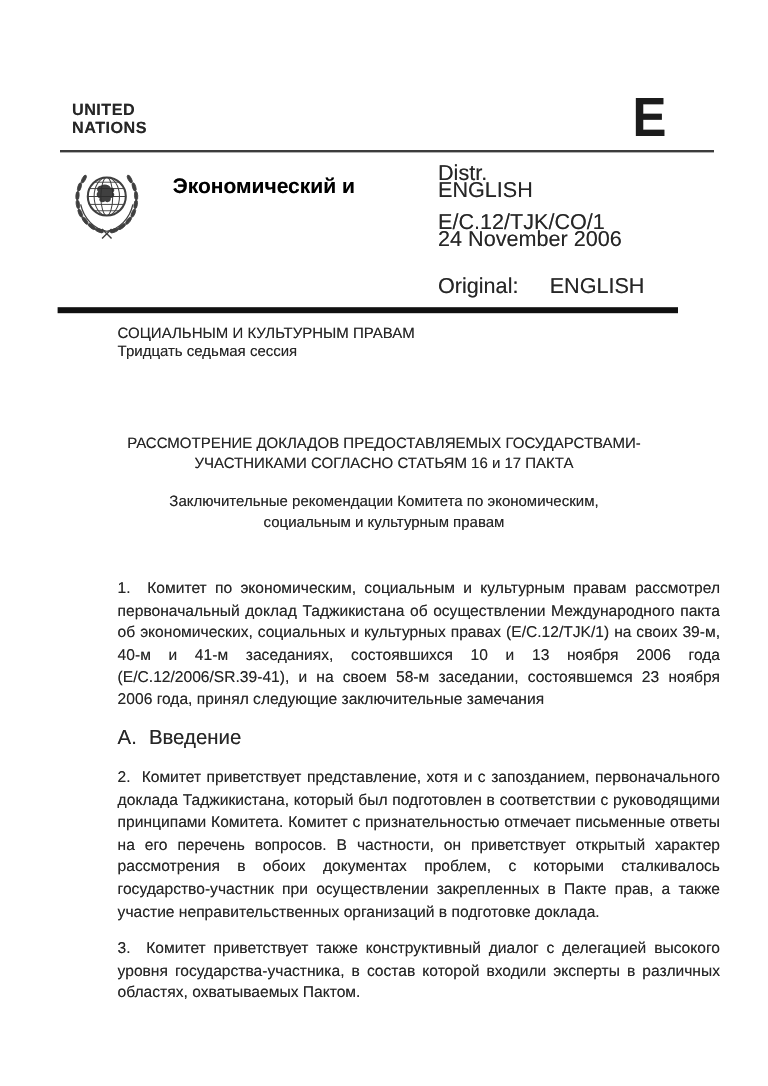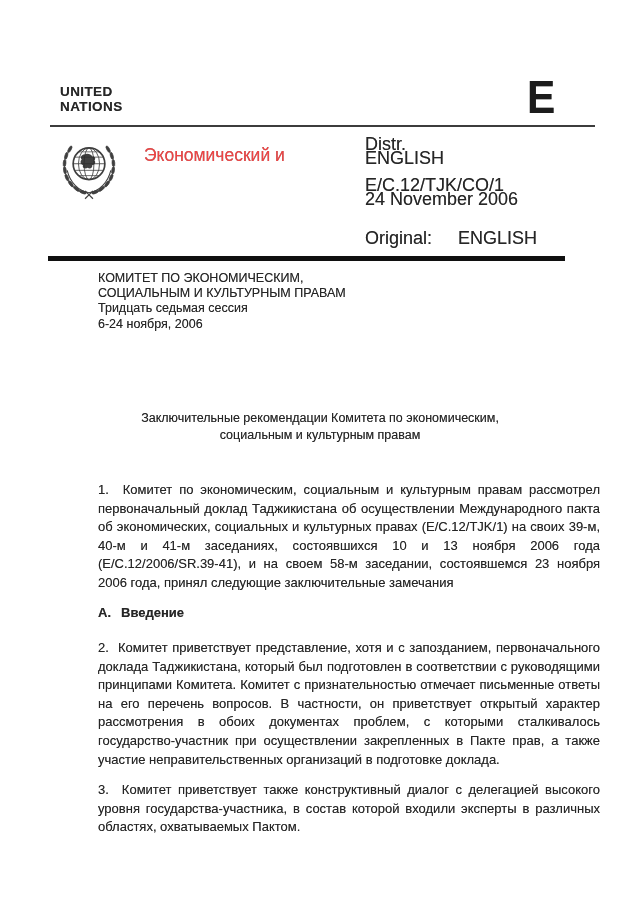--- a/index.html
+++ b/index.html
@@ -21,21 +21,21 @@
     font-size:46px;font-weight:bold;color:#1c1c1c;
     transform:scaleX(.92);transform-origin:left top;
   }
   .rule-thin{
     position:absolute;left:50px;top:125px;width:545px;height:2px;
     background:#3c3c3c;
   }
   .emblem{position:absolute;left:56px;top:136px;width:66px;height:70px;}
   .council-name{
     position:absolute;left:144px;top:144px;width:240px;
-    font-size:17.5px;font-weight:normal;line-height:23px;color:#ef4444;
+    font-size:17.5px;font-weight:bold;line-height:23px;color:#000000;
   }
   .distr-block{
     position:absolute;left:365px;top:137px;
     font-size:18px;line-height:14px;
   }
   .distr-block .gap-sm{height:13px;}
   .distr-block .gap-md{height:25px;}
   .orig-label{margin-right:26px;}
   .bar-thick{
     position:absolute;left:48px;top:256px;width:517px;height:5px;
@@ -59,21 +59,21 @@
   }
   .para{
     position:absolute;left:98px;width:502px;
     font-size:13px;line-height:18.6px;text-align:justify;
   }
   .para-1{top:481px;}
   .para-2{top:639px;}
   .para-3{top:781px;}
   .section-heading{
     position:absolute;left:98px;top:605px;
-    font-size:13px;font-weight:bold;
+    font-size:17px;font-weight:normal;
   }
   .section-heading .sec-label{margin-right:10px;}
 </style>
 </head>
 <body>
 
 <div class="page">
 
   <div class="org-name">
     <div>UNITED</div>
@@ -131,26 +131,28 @@
     <div>24 November 2006</div>
     <div class="gap-md"></div>
     <div>
       <span class="orig-label">Original:</span><span>ENGLISH</span>
     </div>
   </div>
 
   <div class="bar-thick"></div>
 
   <div class="committee-block">
-    <div>КОМИТЕТ ПО ЭКОНОМИЧЕСКИМ,</div>
     <div>СОЦИАЛЬНЫМ И КУЛЬТУРНЫМ ПРАВАМ</div>
     <div>Тридцать седьмая сессия</div>
-    <div>6-24 ноября, 2006</div>
   </div>
 
+  <div class="report-title">
+    <div>РАССМОТРЕНИЕ ДОКЛАДОВ ПРЕДОСТАВЛЯЕМЫХ ГОСУДАРСТВАМИ-</div>
+    <div>УЧАСТНИКАМИ СОГЛАСНО СТАТЬЯМ 16 и 17 ПАКТА</div>
+  </div>
 
   <div class="subtitle">
     <div>Заключительные рекомендации Комитета по экономическим,</div>
     <div>социальным и культурным правам</div>
   </div>
 
 
   <div class="para para-1">1.&nbsp; Комитет по экономическим, социальным и культурным правам рассмотрел первоначальный доклад Таджикистана об осуществлении Международного пакта об экономических, социальных и культурных правах (E/C.12/TJK/1) на своих 39-м, 40-м и 41-м заседаниях, состоявшихся 10 и 13 ноября 2006 года (E/C.12/2006/SR.39-41), и на своем 58-м заседании, состоявшемся 23 ноября 2006 года, принял следующие заключительные замечания</div>
 
   <div class="section-heading">

